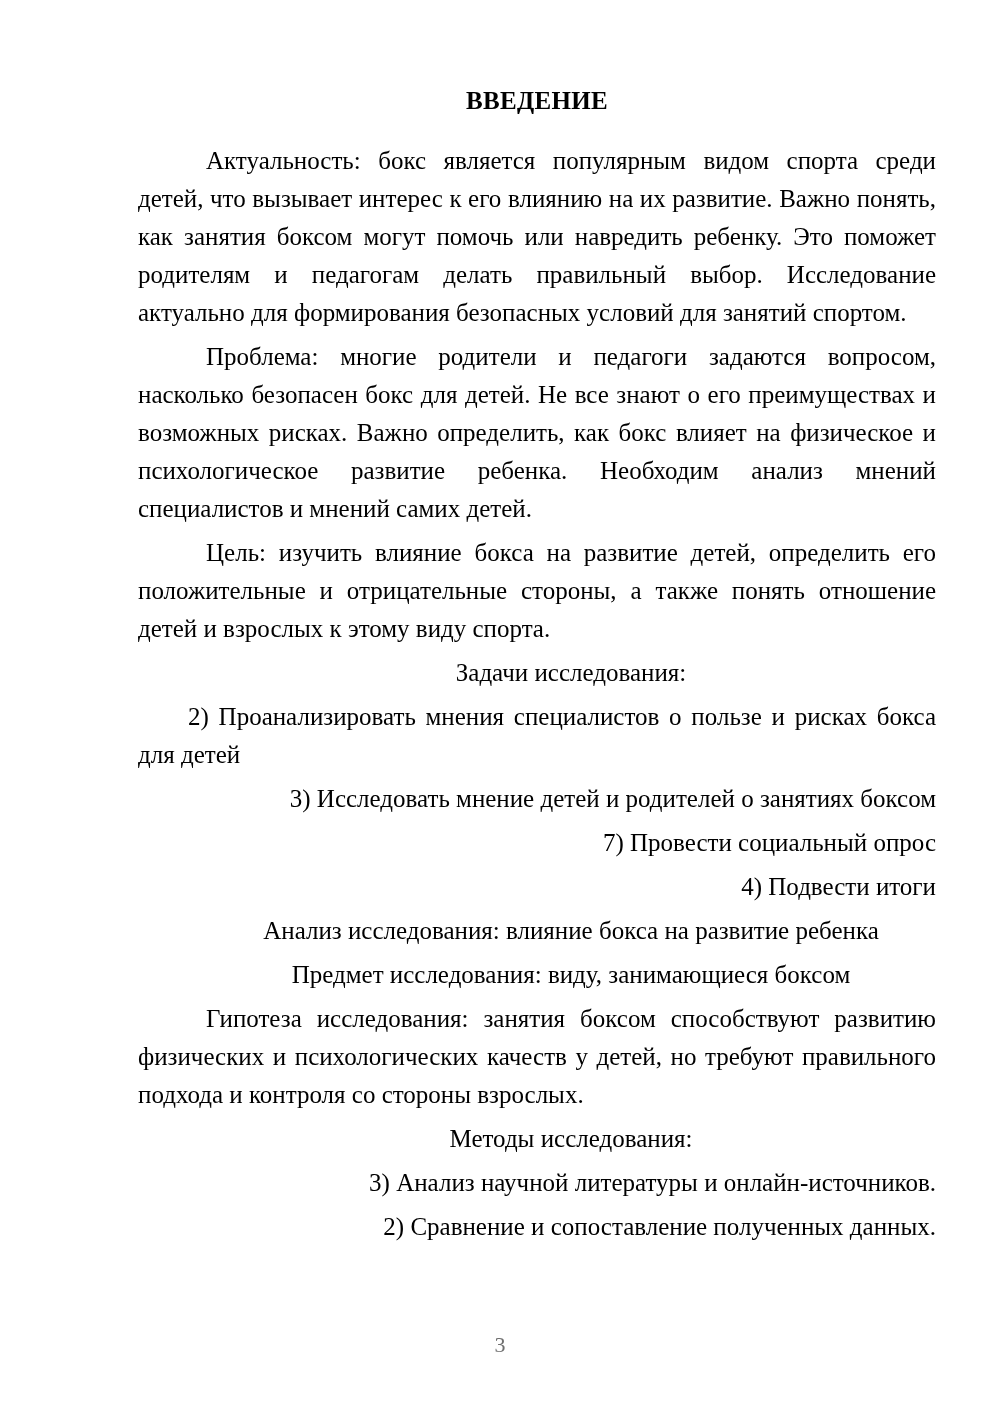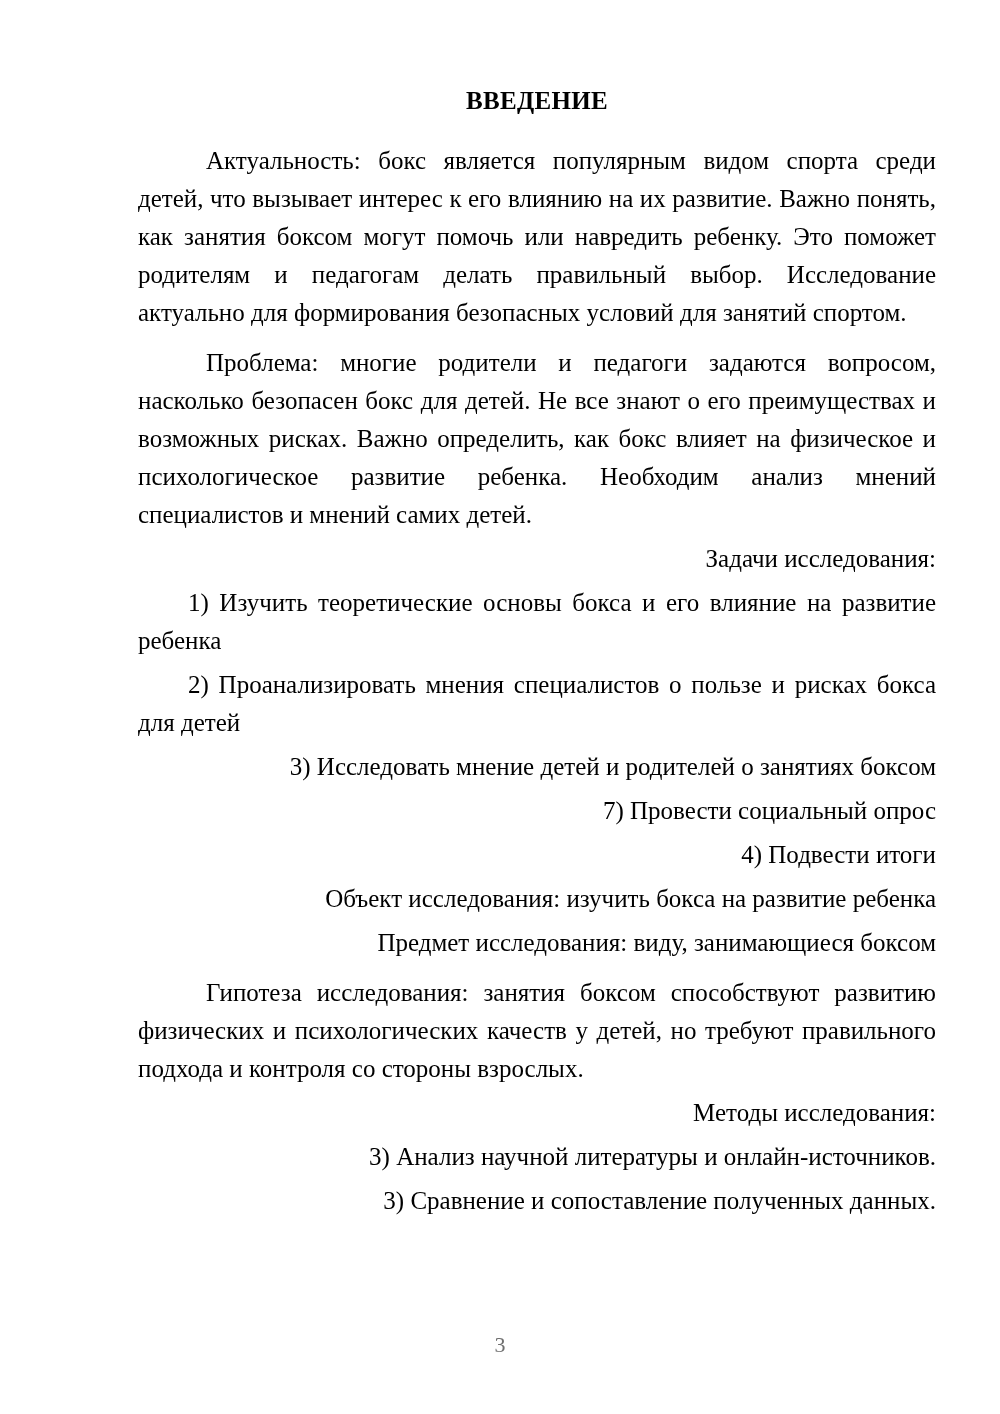--- a/index.html
+++ b/index.html
@@ -36,28 +36,28 @@
     text-align: center;
     letter-spacing: 0.3px;
     margin: 0 0 26px 0;
     line-height: 1.2;
   }
   .para {
     font-size: 25px;
     line-height: 38px;
     text-align: justify;
     text-justify: inter-word;
-    margin: 12px 0 6px 0;
+    margin: 0 0 6px 0;
     text-indent: 68px;
     hyphens: none;
   }
   .heading-line {
     font-size: 25px;
     line-height: 38px;
-    text-align: right;
+    text-align: center;
     margin: 0 0 6px 0;
     text-indent: 68px;
   }
   .list-item {
     font-size: 25px;
     line-height: 38px;
     text-align: justify;
     text-justify: inter-word;
     margin: 0 0 6px 0;
     text-indent: 50px;
@@ -82,42 +82,42 @@
 <div class="page">
 
   <div class="content">
 
     <h1 class="doc-title">ВВЕДЕНИЕ</h1>
 
     <p class="para">Актуальность: бокс является популярным видом спорта среди детей, что вызывает интерес к его влиянию на их развитие. Важно понять, как занятия боксом могут помочь или навредить ребенку. Это поможет родителям и педагогам делать правильный выбор. Исследование актуально для формирования безопасных условий для занятий спортом.</p>
 
     <p class="para">Проблема: многие родители и педагоги задаются вопросом, насколько безопасен бокс для детей. Не все знают о его преимуществах и возможных рисках. Важно определить, как бокс влияет на физическое и психологическое развитие ребенка. Необходим анализ мнений специалистов и мнений самих детей.</p>
 
+    <p class="para">Цель: изучить влияние бокса на развитие детей, определить его положительные и отрицательные стороны, а также понять отношение детей и взрослых к этому виду спорта.</p>
 
     <p class="heading-line">Задачи исследования:</p>
 
-    <p class="list-item">1) Изучить теоретические основы бокса и его влияние на развитие ребенка</p>
 
     <p class="list-item">2) Проанализировать мнения специалистов о пользе и рисках бокса для детей</p>
 
     <p class="list-item short">3) Исследовать мнение детей и родителей о занятиях боксом</p>
 
     <p class="list-item short">7) Провести социальный опрос</p>
 
     <p class="list-item short">4) Подвести итоги</p>
 
-    <p class="heading-line">Объект исследования: изучить бокса на развитие ребенка</p>
+    <p class="heading-line">Анализ исследования: влияние бокса на развитие ребенка</p>
 
     <p class="heading-line">Предмет исследования: виду, занимающиеся боксом</p>
 
     <p class="para">Гипотеза исследования: занятия боксом способствуют развитию физических и психологических качеств у детей, но требуют правильного подхода и контроля со стороны взрослых.</p>
 
     <p class="heading-line">Методы исследования:</p>
 
     <p class="list-item short">3) Анализ научной литературы и онлайн-источников.</p>
 
-    <p class="list-item short">3) Сравнение и сопоставление полученных данных.</p>
+    <p class="list-item short">2) Сравнение и сопоставление полученных данных.</p>
 
   </div>
 
   <div class="page-number">3</div>
 
 </div>
 
 </body></html>

